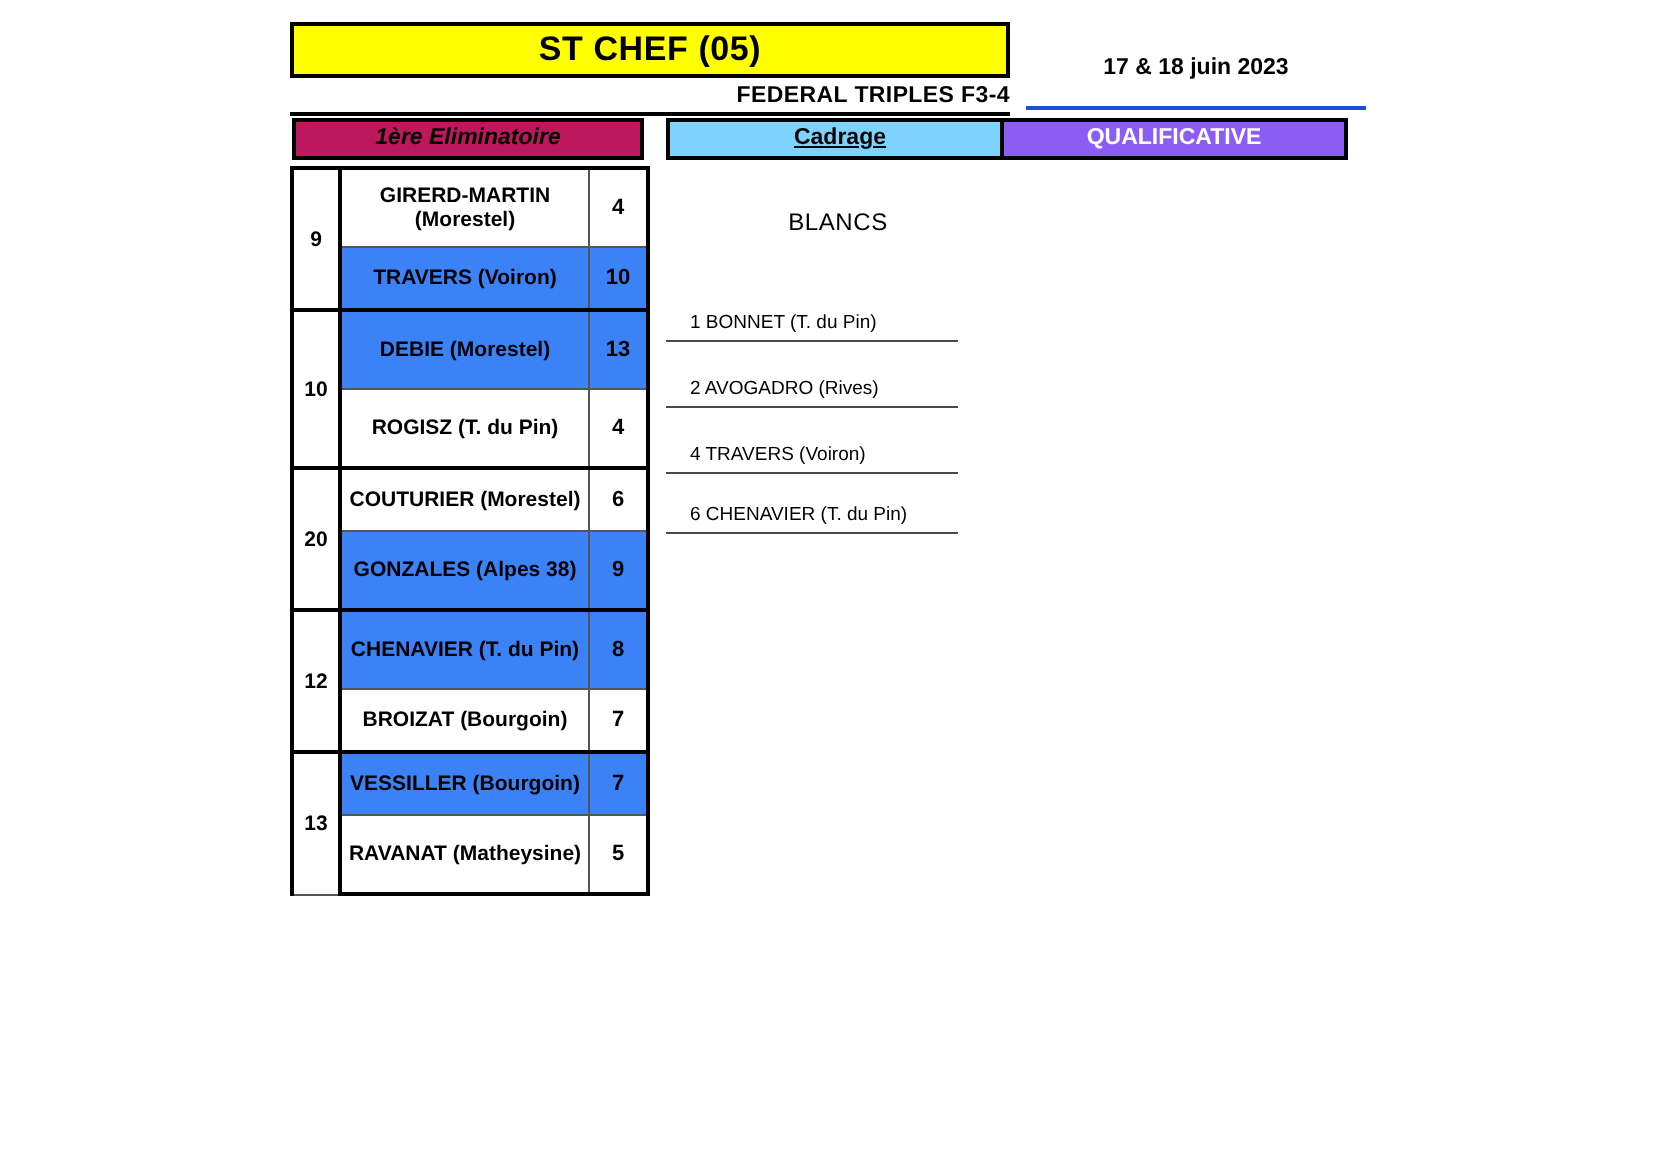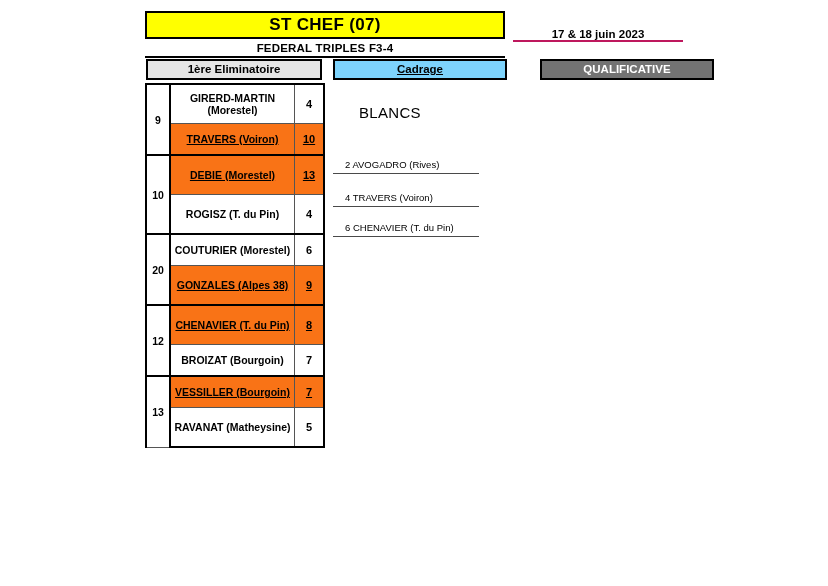--- a/index.html
+++ b/index.html
@@ -27,66 +27,67 @@
     background: #FFFF00;
     border: 2px solid #000000;
     height: 24px;
     line-height: 24px;
     text-align: center;
     font-weight: bold;
     font-size: 17px;
     letter-spacing: 0.3px;
   }
   #event-subtitle {
-    text-align: center;
+    text-align: right;
     font-weight: bold;
     font-size: 11.5px;
     padding-top: 3px;
     padding-bottom: 2px;
     border-bottom: 2px solid #000000;
     letter-spacing: 0.2px;
   }
   #header-date-block {
     position: absolute;
     left: 513px;
     top: 28px;
     width: 170px;
     text-align: center;
     font-weight: bold;
     font-size: 11.5px;
-    padding-bottom: 0;
-    border-bottom: 2px solid #be185d;
+    padding-bottom: 13px;
+    border-bottom: 2px solid #1d4ed8;
   }
 
   
   .stage-bar {
     position: absolute;
     top: 59px;
     height: 17px;
     line-height: 17px;
     text-align: center;
     font-weight: bold;
     font-size: 11.5px;
     border: 2px solid #000000;
   }
   #stage-bar-eliminatoire {
     left: 146px;
     width: 172px;
-    background: #e5e5e5;
+    background: #be185d;
+    font-style: italic;
   }
   #stage-bar-cadrage {
     left: 333px;
     width: 170px;
     background: #7dd3fc;
     text-decoration: underline;
   }
   #stage-bar-qualificative {
-    left: 540px;
+    left: 500px;
     width: 170px;
-    background: #737373;
+    background: #8b5cf6;
     color: #FFFFFF;
   }
 
   
   #results-table {
     position: absolute;
     left: 145px;
     top: 83px;
     border-collapse: collapse;
     table-layout: fixed;
@@ -118,42 +119,42 @@
     border-right: 2px solid #000000;
     font-size: 11px;
   }
   #results-table tr.match-start > td {
     border-top: 2px solid #000000;
   }
   #results-table tr.match-last > td {
     border-bottom: 2px solid #000000;
   }
   #results-table td.win {
-    background: #f97316;
-    text-decoration: underline;
+    background: #3b82f6;
   }
   #results-table td.tall {
     height: 34px;
   }
   #results-table td.short {
     height: 26px;
   }
 
   
   #blancs-panel {
     position: absolute;
     left: 333px;
     top: 104px;
     width: 146px;
   }
   #blancs-title {
-    font-size: 15px;
+    font-size: 12px;
     padding-left: 26px;
     padding-bottom: 20px;
     letter-spacing: 0.3px;
+    text-align: center;
   }
   .blancs-row {
     height: 32px;
     border-bottom: 1px solid #4a4a4a;
     position: relative;
   }
   .blancs-row .blancs-text {
     position: absolute;
     bottom: 3px;
     left: 12px;
@@ -161,21 +162,21 @@
     white-space: nowrap;
   }
   .blancs-row:last-child {
     height: 29px;
   }
 </style>
 </head>
 <body>
 
 <div id="header-title-block">
-  <div id="event-title-bar">ST CHEF (07)</div>
+  <div id="event-title-bar">ST CHEF (05)</div>
   <div id="event-subtitle">FEDERAL TRIPLES  F3-4</div>
 </div>
 
 <div id="header-date-block">17 &amp; 18 juin 2023</div>
 
 <div class="stage-bar" id="stage-bar-eliminatoire">1ère Eliminatoire</div>
 <div class="stage-bar" id="stage-bar-cadrage">Cadrage</div>
 <div class="stage-bar" id="stage-bar-qualificative">QUALIFICATIVE</div>
 
 <table id="results-table">
@@ -225,20 +226,23 @@
         <td class="col-name tall">RAVANAT (Matheysine)</td>
         <td class="col-score ">5</td>
       </tr>
     </tbody>
 </table>
 
 <div id="blancs-panel">
   <div id="blancs-title">BLANCS</div>
   <div id="blancs-list">
       <div class="blancs-row">
+        <span class="blancs-text">1 BONNET (T. du Pin)</span>
+      </div>
+      <div class="blancs-row">
         <span class="blancs-text">2 AVOGADRO (Rives)</span>
       </div>
       <div class="blancs-row">
         <span class="blancs-text">4 TRAVERS (Voiron)</span>
       </div>
       <div class="blancs-row">
         <span class="blancs-text">6 CHENAVIER (T. du Pin)</span>
       </div>
     </div>
 </div>

